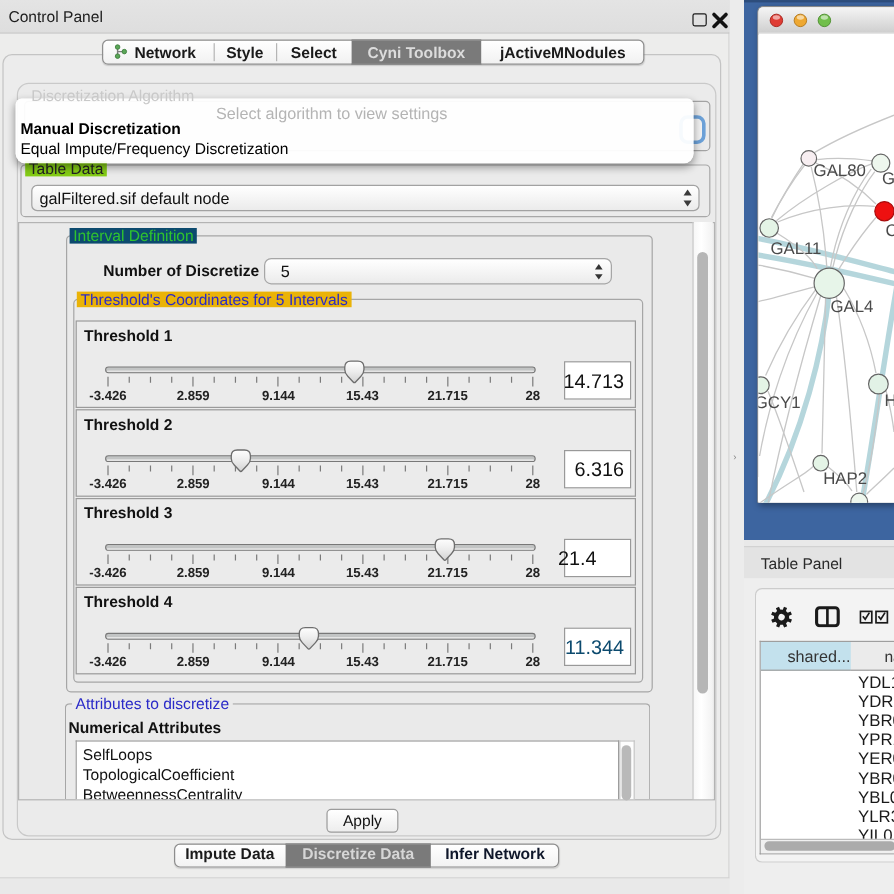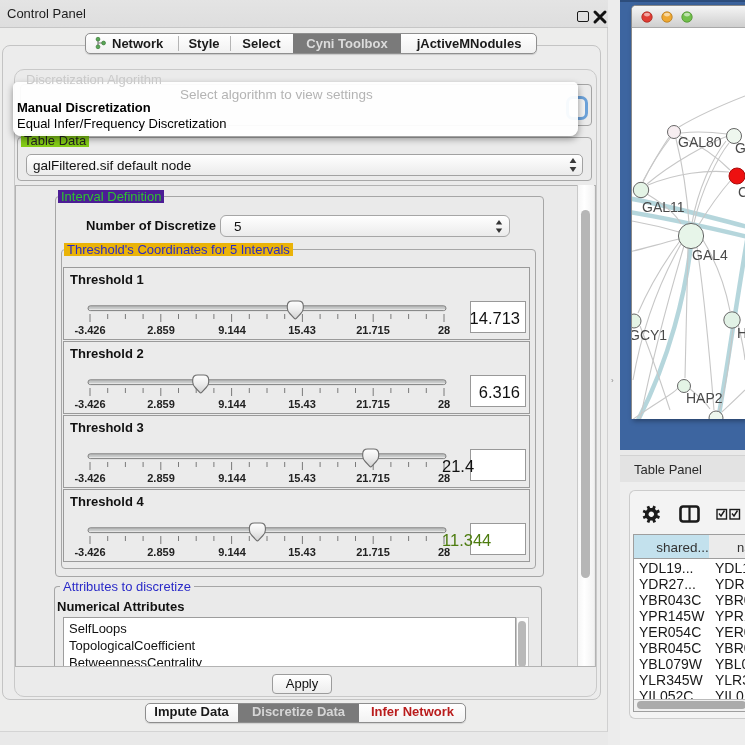--- a/index.html
+++ b/index.html
@@ -64,21 +64,21 @@
     <path d="M5 1 L8.4 6 L1.6 6 Z" fill="#3a3a3a"></path>
     <path d="M5 15 L8.4 10 L1.6 10 Z" fill="#3a3a3a"></path>
   </svg>
 
 <div class="abs" style="left:15px;top:185px;width:581px;height:482px;background:#eaeaea;border:1px solid #b3b3b3;"></div>
 
 <div class="abs" style="left:577px;top:185px;width:17px;height:481px;background:linear-gradient(to right,#f6f6f6,#ffffff 40%,#f2f2f2);border-left:1px solid #c9c9c9;"></div>
 <div class="abs" style="left:581px;top:210px;width:9px;height:368px;background:#b6b6b6;border-radius:5px;"></div>
 
 <div class="grp" style="left:55px;top:196px;width:489px;height:381px;border-color:#a6a6a6;"></div>
-<div class="grplabel" style="left:58px;top:190px;color:#2fc32f;background:#4c1d95;">Interval Definition</div>
+<div class="grplabel" style="left:58px;top:190px;color:#2fc32f;background:#0c4a6e;">Interval Definition</div>
 
 <div class="abs" style="left:86px;top:218px;font-size:13px;font-weight:bold;color:#111;">Number of Discretize</div>
 <div class="abs" style="left:220px;top:215px;width:290px;height:22px;background:linear-gradient(#ffffff,#ebebeb);border:1px solid #a6a6a6;border-radius:6px;"></div>
 <div class="abs" style="left:234px;top:219px;font-size:13.5px;color:#111;">5</div>
 <svg class="abs" style="left:494px;top:219px;" width="10" height="15" viewBox="0 0 10 15">
     <path d="M5 1 L8.2 5.5 L1.8 5.5 Z" fill="#333"></path>
     <path d="M5 14 L8.2 9.5 L1.8 9.5 Z" fill="#333"></path>
   </svg>
 
 <div class="grp" style="left:61px;top:249px;width:475px;height:320px;border-color:#a6a6a6;"></div>
@@ -135,64 +135,64 @@
       <path d="M-8,9 Q-8,4 -3,4 L3,4 Q8,4 8,9 L8,11 Q8,14 5.5,16.5 L1,21.3 Q0,22.5 -1,21.3 L-5.5,16.5 Q-8,14 -8,11 Z" fill="url(#thumbgrad)" stroke="#6e6e6e" stroke-width="1.1"></path>
     </g>
   </svg>
 <div class="abs" style="left:60px;top:472px;width:60px;text-align:center;font-size:11px;font-weight:bold;color:#222;">-3.426</div>
 <div class="abs" style="left:131px;top:472px;width:60px;text-align:center;font-size:11px;font-weight:bold;color:#222;">2.859</div>
 <div class="abs" style="left:202px;top:472px;width:60px;text-align:center;font-size:11px;font-weight:bold;color:#222;">9.144</div>
 <div class="abs" style="left:272px;top:472px;width:60px;text-align:center;font-size:11px;font-weight:bold;color:#222;">15.43</div>
 <div class="abs" style="left:343px;top:472px;width:60px;text-align:center;font-size:11px;font-weight:bold;color:#222;">21.715</div>
 <div class="abs" style="left:414px;top:472px;width:60px;text-align:center;font-size:11px;font-weight:bold;color:#222;">28</div>
 <div class="abs" style="left:470px;top:449px;width:56px;height:32px;background:#fff;border:1px solid #999999;"></div>
-<div class="abs" style="left:442px;top:457px;width:78px;text-align:left;font-size:16.5px;color:#111;">21.4</div>
+<div class="abs" style="left:442px;top:457px;width:78px;text-align:center;font-size:16.5px;color:#111;">21.4</div>
 
 <div class="abs" style="left:63px;top:489px;width:467px;height:73px;background:#ebebeb;border:1px solid #9a9a9a;"></div>
 <div class="abs" style="left:70px;top:494px;font-size:13px;font-weight:bold;color:#111;">Threshold 4</div>
 <svg class="abs" style="left:80px;top:517px;" width="380" height="32" viewBox="0 0 380 32">
     <defs></defs>
     <rect x="8" y="10.8" width="358" height="4.8" rx="2.4" fill="#c2c4c4" stroke="#787878" stroke-width="0.9"></rect>
     <rect x="9" y="13.8" width="356" height="1.3" rx="0.65" fill="#e4e4e4"></rect>
     <path d="M10.0,19 L10.0,27 M27.7,19 L27.7,24 M45.4,19 L45.4,24 M63.1,19 L63.1,24 M80.8,19 L80.8,27 M98.5,19 L98.5,24 M116.2,19 L116.2,24 M133.9,19 L133.9,24 M151.6,19 L151.6,27 M169.3,19 L169.3,24 M187.0,19 L187.0,24 M204.7,19 L204.7,24 M222.4,19 L222.4,27 M240.1,19 L240.1,24 M257.8,19 L257.8,24 M275.5,19 L275.5,24 M293.2,19 L293.2,27 M310.9,19 L310.9,24 M328.6,19 L328.6,24 M346.3,19 L346.3,24 M364.0,19 L364.0,27" stroke="#7a7a7a" stroke-width="1"></path>
     <g transform="translate(177.4,2)">
       <path d="M-8,9 Q-8,4 -3,4 L3,4 Q8,4 8,9 L8,11 Q8,14 5.5,16.5 L1,21.3 Q0,22.5 -1,21.3 L-5.5,16.5 Q-8,14 -8,11 Z" fill="url(#thumbgrad)" stroke="#6e6e6e" stroke-width="1.1"></path>
     </g>
   </svg>
 <div class="abs" style="left:60px;top:546px;width:60px;text-align:center;font-size:11px;font-weight:bold;color:#222;">-3.426</div>
 <div class="abs" style="left:131px;top:546px;width:60px;text-align:center;font-size:11px;font-weight:bold;color:#222;">2.859</div>
 <div class="abs" style="left:202px;top:546px;width:60px;text-align:center;font-size:11px;font-weight:bold;color:#222;">9.144</div>
 <div class="abs" style="left:272px;top:546px;width:60px;text-align:center;font-size:11px;font-weight:bold;color:#222;">15.43</div>
 <div class="abs" style="left:343px;top:546px;width:60px;text-align:center;font-size:11px;font-weight:bold;color:#222;">21.715</div>
 <div class="abs" style="left:414px;top:546px;width:60px;text-align:center;font-size:11px;font-weight:bold;color:#222;">28</div>
 <div class="abs" style="left:470px;top:523px;width:56px;height:32px;background:#fff;border:1px solid #999999;"></div>
-<div class="abs" style="left:442px;top:531px;width:78px;text-align:left;font-size:16.5px;color:#4d7c0f;">11.344</div>
+<div class="abs" style="left:442px;top:531px;width:78px;text-align:right;font-size:16.5px;color:#0c4a6e;">11.344</div>
 
 <div class="grp" style="left:54px;top:586px;width:488px;height:80px;border-color:#a6a6a6;border-bottom:none;border-radius:4px 4px 0 0;"></div>
 <div class="grplabel" style="left:60px;top:580px;color:#2a2ac8;background:#eaeaea;">Attributes to discretize</div>
 <div class="abs" style="left:57px;top:599px;font-size:13px;font-weight:bold;color:#111;">Numerical Attributes</div>
 <div class="abs" style="left:63px;top:617px;width:453px;height:49px;background:#ffffff;border:1px solid #9d9d9d;border-bottom:none;overflow:hidden;">
   <div style="font-size:13px;color:#111;padding:2px 0 0 5px;line-height:17px;">SelfLoops<br>TopologicalCoefficient<br>BetweennessCentrality</div>
 </div>
 <div class="abs" style="left:516px;top:617px;width:13px;height:49px;background:#fdfdfd;border:1px solid #c4c4c4;border-bottom:none;"></div>
 <div class="abs" style="left:518px;top:621px;width:8px;height:46px;background:#b9b9b9;border-radius:4px;"></div>
 
 <div class="abs" style="left:272px;top:674px;width:60px;height:20px;background:linear-gradient(#ffffff,#ededed);border:1px solid #9c9c9c;border-radius:4px;text-align:center;font-size:13px;color:#111;line-height:18px;">Apply</div>
 
 <div class="abs" style="left:145px;top:703px;width:321px;height:20px;background:linear-gradient(#ffffff,#f2f2f2);border:1px solid #8d8d8d;border-radius:5px;box-shadow:0 1px 1px rgba(0,0,0,0.12);"></div>
 <div class="abs" style="left:238px;top:703px;width:121px;height:20px;background:#7a7a7a;border-top:1px solid #8d8d8d;border-bottom:1px solid #8d8d8d;"></div>
 <div class="abs" style="left:145px;top:704px;width:93px;height:15px;font-weight:bold;font-size:13px;color:#1a1a1a;text-align:center;">Impute Data</div>
 <div class="abs" style="left:238px;top:704px;width:121px;height:15px;font-weight:bold;font-size:13px;color:#d6d6d6;text-align:center;">Discretize Data</div>
-<div class="abs" style="left:359px;top:704px;width:107px;height:15px;font-weight:bold;font-size:13px;color:#b91c1c;text-align:center;">Infer Network</div>
+<div class="abs" style="left:359px;top:704px;width:107px;height:15px;font-weight:bold;font-size:13px;color:#0f172a;text-align:center;">Infer Network</div>
 
 <div class="abs" style="left:13px;top:82px;width:565px;height:54px;background:rgba(255,255,255,0.94);border-radius:5px 5px 8px 8px;box-shadow:0 3px 7px rgba(0,0,0,0.4);"></div>
 <div class="abs" style="left:26px;top:72px;font-size:13px;color:#c9c9c9;z-index:5;">Discretization Algorithm</div>
 <div class="abs" style="left:180px;top:87px;width:230px;font-size:13.5px;color:#b4b4b4;z-index:5;">Select algorithm to view settings</div>
 <div class="abs" style="left:17px;top:100px;font-size:13px;font-weight:bold;color:#000;z-index:5;">Manual Discretization</div>
-<div class="abs" style="left:17px;top:116px;font-size:13px;color:#000;z-index:5;">Equal Infer/Frequency Discretization</div>
+<div class="abs" style="left:17px;top:116px;font-size:13px;color:#000;z-index:5;">Equal Impute/Frequency Discretization</div>
 
 <div class="abs" style="left:608px;top:0;width:12px;height:745px;background:#ececec;"></div>
 <div class="abs" style="left:611px;top:378px;width:4px;height:6px;color:#8a8a8a;font-size:8px;line-height:6px;">›</div>
 
 <div class="abs" style="left:620px;top:0;width:125px;height:450px;background:#3d65a0;border-top:2px solid #2d4d7c;"></div>
 
 <div class="abs" style="left:631px;top:5px;width:114px;height:414px;background:#fff;border:1px solid #8a8a8a;border-right:none;border-radius:5px 0 0 0;box-shadow:2px 2px 5px rgba(0,0,0,0.35);"></div>
 <div class="abs" style="left:632px;top:6px;width:113px;height:22px;background:linear-gradient(#f5f5f5,#cfcfcf);border-bottom:1px solid #a9a9a9;border-radius:4px 0 0 0;"></div>
 
 <svg class="abs" style="left:640px;top:10px;" width="54" height="14" viewBox="0 0 54 14">
@@ -278,17 +278,16 @@
 <svg class="abs" style="left:716px;top:508px;" width="25" height="12" viewBox="0 0 25 12">
 <rect x="1" y="1.5" width="9.5" height="9.5" fill="none" stroke="#1a1a1a" stroke-width="1.4"></rect>
 <path d="M3 5.5 L5 8 L8.5 2.5" stroke="#1a1a1a" stroke-width="1.4" fill="none"></path>
 <rect x="14" y="1.5" width="9.5" height="9.5" fill="none" stroke="#1a1a1a" stroke-width="1.4"></rect>
 <path d="M16 5.5 L18 8 L21.5 2.5" stroke="#1a1a1a" stroke-width="1.4" fill="none"></path>
 </svg>
 
 <div class="abs" style="left:633px;top:534px;width:112px;height:178px;background:#fff;border:1px solid #9e9e9e;border-right:none;overflow:hidden;">
   <div style="position:absolute;left:0;top:0;width:90px;height:24px;background:#c3e1ed;border-right:1px solid #9e9e9e;border-bottom:1px solid #9e9e9e;text-align:center;font-size:13.5px;color:#333;line-height:26px;text-indent:8px;">shared...</div>
   <div style="position:absolute;left:75px;top:0;width:40px;height:24px;background:#ebebeb;border-bottom:1px solid #9e9e9e;font-size:13px;color:#333;line-height:26px;padding-left:28px;">na</div>
-  <div style="position:absolute;left:5px;top:25px;font-size:14px;color:#1a1a1a;line-height:16px;">YDL19...<br>YDR27...<br>YBR043C<br>YPR145W<br>YER054C<br>YBR045C<br>YBL079W<br>YLR345W<br>YIL052C</div>
   <div style="position:absolute;left:81px;top:25px;font-size:14px;color:#1a1a1a;line-height:16px;">YDL1<br>YDR2<br>YBR0<br>YPR1<br>YER0<br>YBR0<br>YBL0<br>YLR3<br>YIL0</div>
   <div style="position:absolute;left:0;top:164px;width:112px;height:14px;background:#f0f0f0;border-top:1px solid #bbb;"></div>
   <div style="position:absolute;left:3px;top:166px;width:109px;height:8px;background:#ababab;border-radius:4px;"></div>
 </div>
 
 </body></html>

